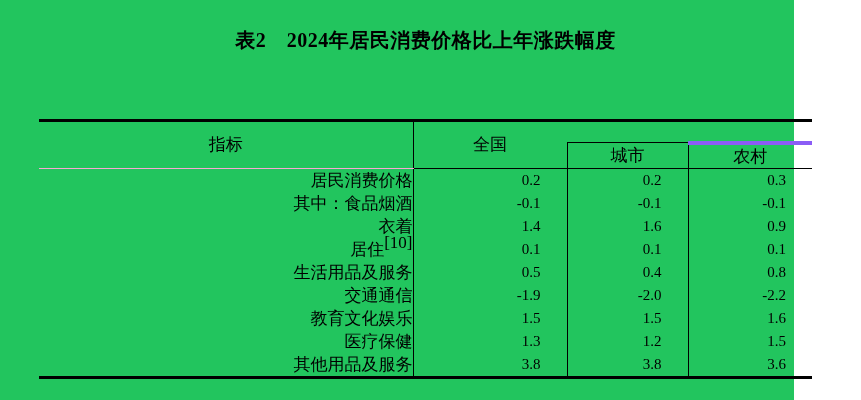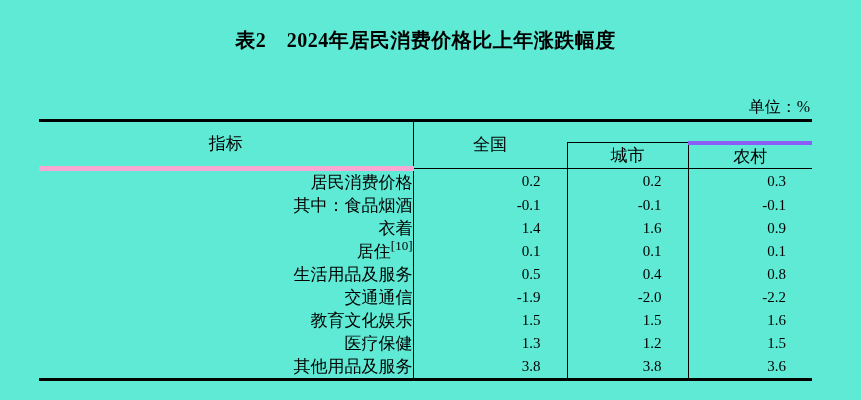--- a/index.html
+++ b/index.html
@@ -4,21 +4,21 @@
 <style>
   * { margin: 0; padding: 0; box-sizing: border-box; }
   html, body { background: #ffffff; }
   body {
     width: 861px; height: 400px;
     font-family: "Liberation Serif", "DejaVu Serif", serif;
     color: #000000;
     position: relative;
     overflow: hidden;
   }
-  .page { position: relative; width: 861px; height: 400px; background: #5eead4; }
+  .page { position: relative; width: 794px; height: 400px; background: #22c55e; }
 
   .doc-title {
     position: absolute;
     left: 39px; top: 27px; width: 773px;
     text-align: center;
     font-size: 20px;
     font-weight: bold;
     letter-spacing: 0.5px;
     white-space: pre;
   }
@@ -47,21 +47,21 @@
 
   thead tr { height: 22px; }
   tbody tr { height: 22.6px; }
 
   th {
     font-weight: normal;
     font-size: 17px;
     text-align: center;
     vertical-align: middle;
   }
-  .th-indicator { border-right: 1px solid #000; border-bottom: 5px solid #f9a8d4; }
+  .th-indicator { border-right: 1px solid #000; border-bottom: 1px solid #f9a8d4; }
   .th-national  { border-bottom: 1px solid #000; }
   .th-spacer    { border: none; }
   .th-urban {
     border-left: 1px solid #000;
     border-right: 1px solid #000;
     border-top: 1px solid #000;
     border-bottom: 1px solid #000;
   }
   .th-rural {
     border-top: 4px solid #8b5cf6;
@@ -80,33 +80,32 @@
     text-align: right;
     padding-right: 26px;
   }
   td.num.b-r { border-right: 1px solid #000; }
 
   .ind0 { padding-left: 3px; }
   .ind1 { padding-left: 36px; }
   .ind2 { padding-left: 84px; }
 
   sup.note {
-    font-size: 13px;
+    font-size: 17px;
     vertical-align: super;
     line-height: 0;
   }
 </style>
 </head>
 <body>
 
 <div class="page">
 
   <div class="doc-title">表2　2024年居民消费价格比上年涨跌幅度</div>
 
-  <div class="unit-label">单位：%</div>
 
   <table class="cpi">
     <colgroup>
       <col class="c-indicator">
         <col class="c-national">
         <col class="c-urban">
         <col class="c-rural">
     </colgroup>
     <thead>
       <tr>

